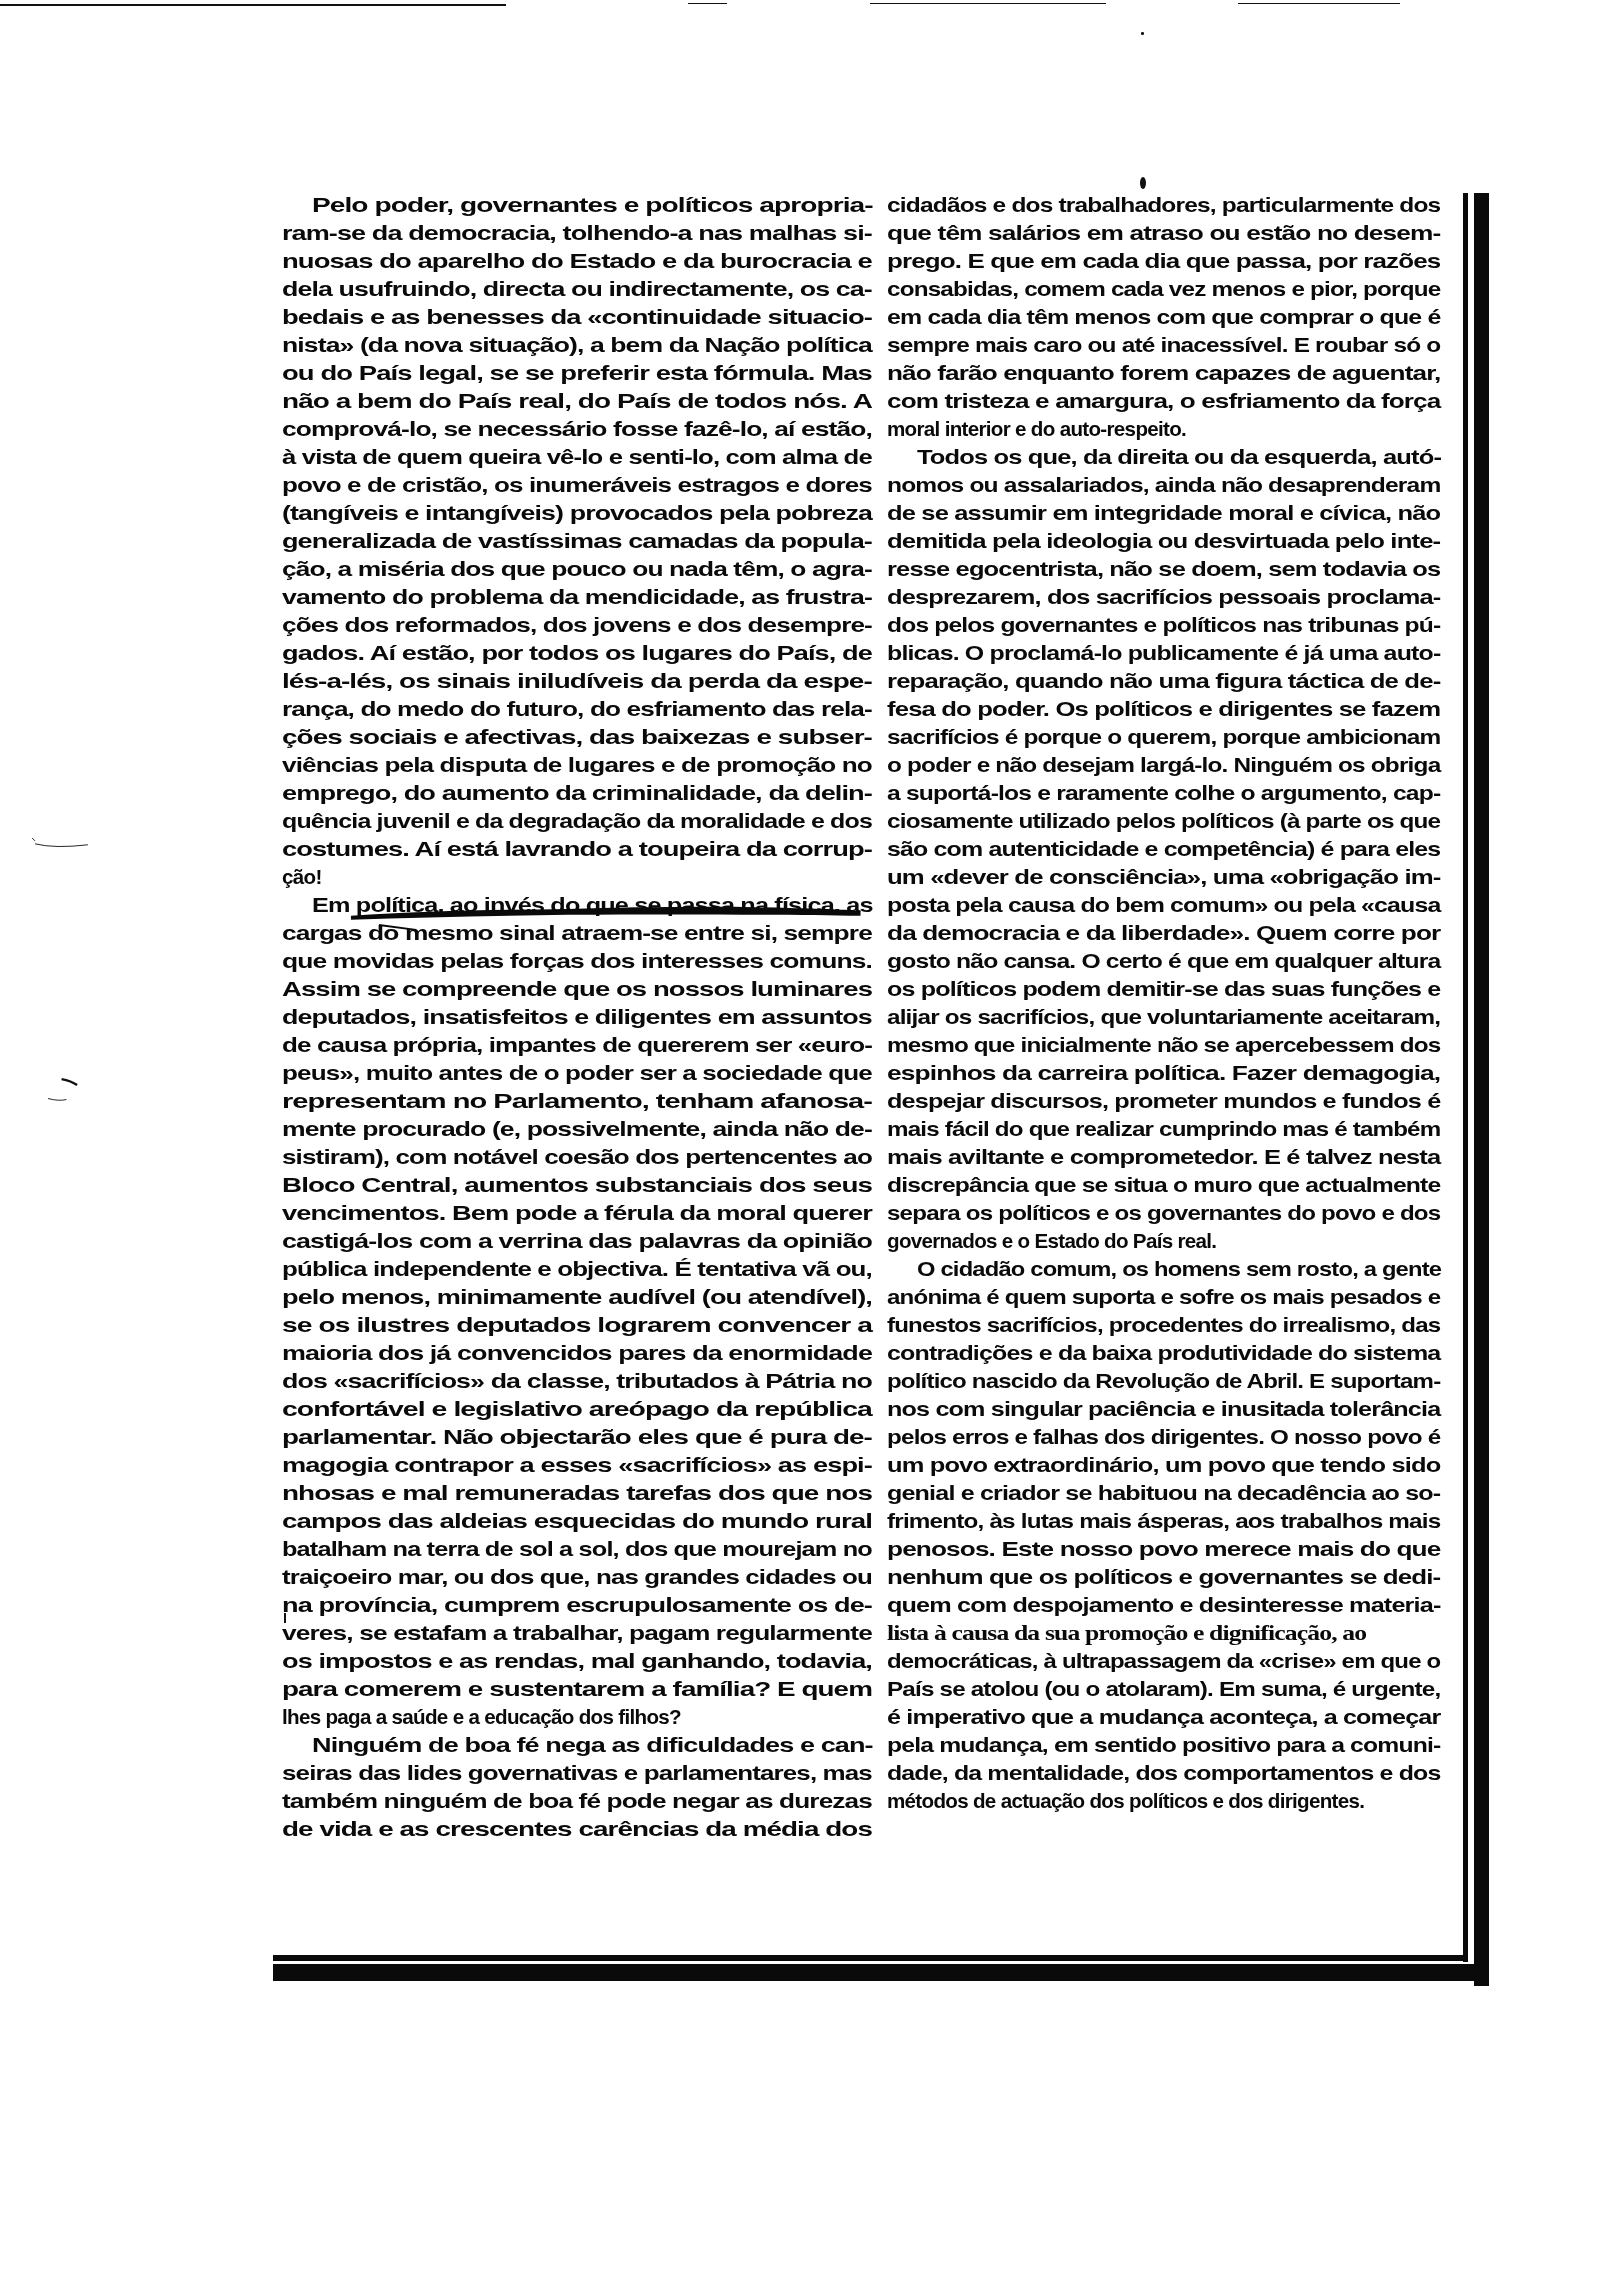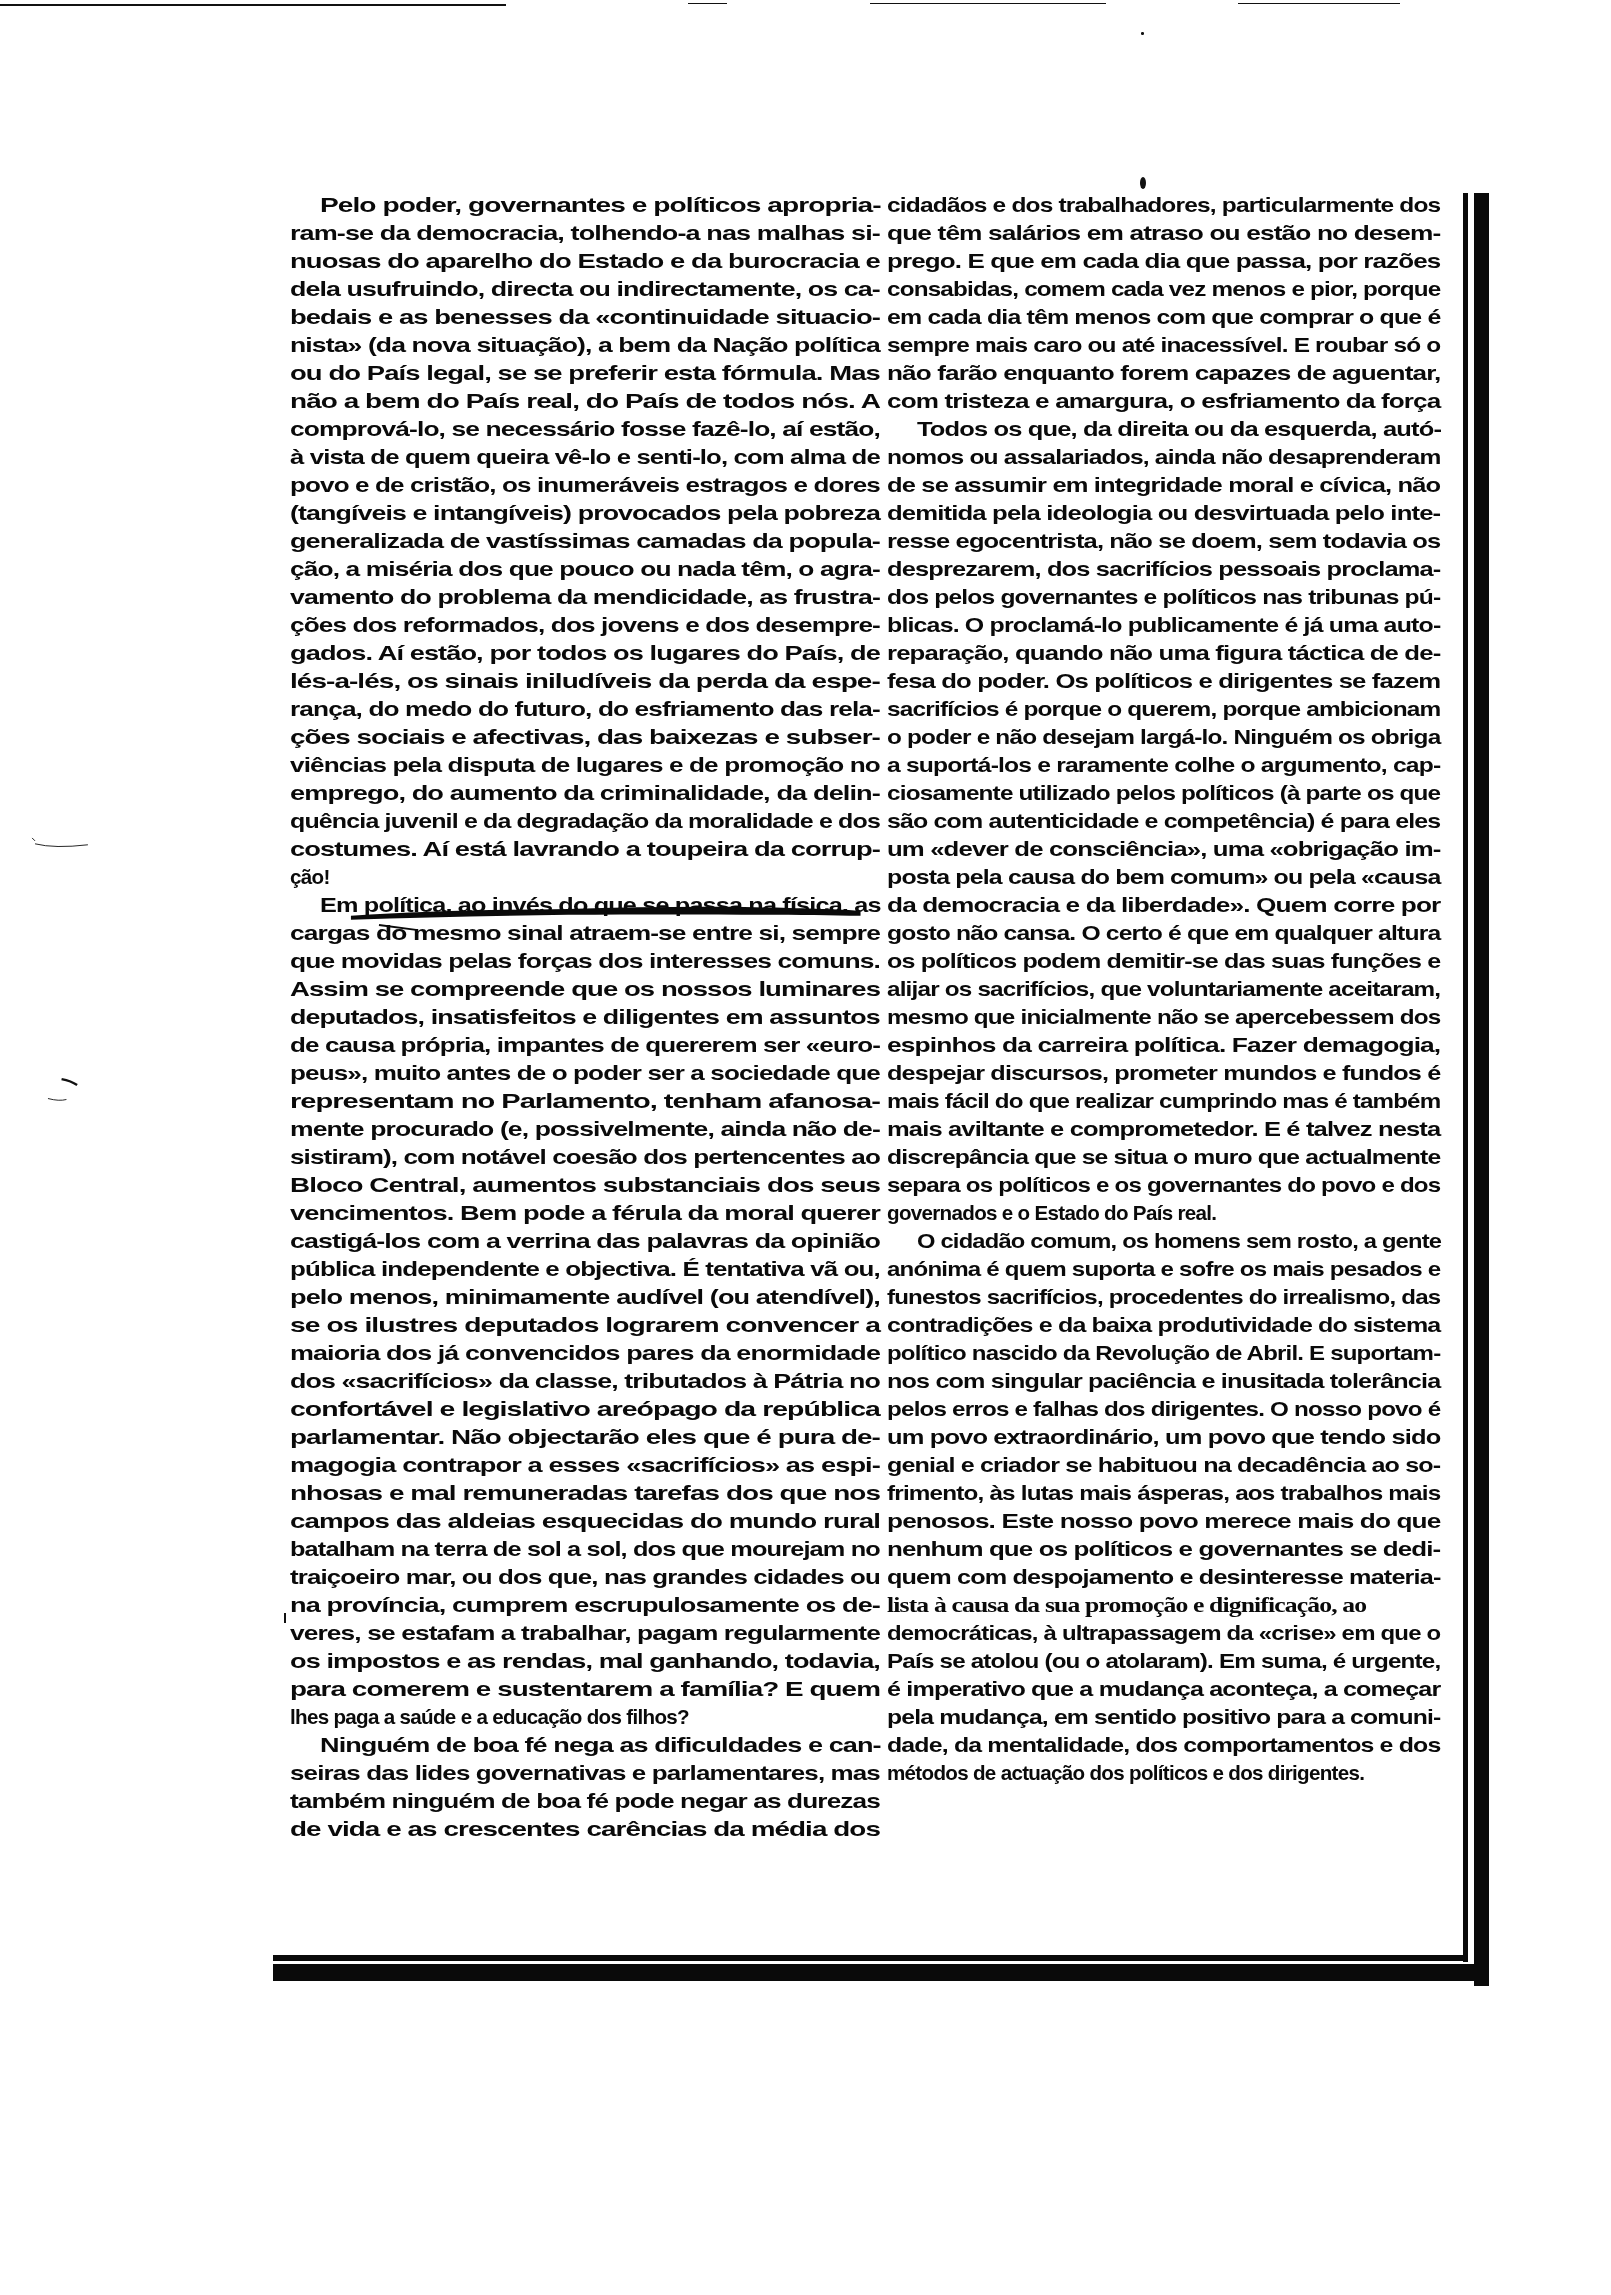--- a/index.html
+++ b/index.html
@@ -1,19 +1,19 @@
 <!DOCTYPE html>
 <html style="font-size:7.9px"><head>
 <meta charset="utf-8">
 <style>
   html, body { margin:0; padding:0; background:#ffffff; }
   body { width:1612px; height:2295px; position:relative; overflow:hidden; font-family:"Liberation Sans", sans-serif; color:#0a0a0a; }
   .scan-edge { position:absolute; top:2.9px; height:2.5px; background:#111; }
   .column { position:absolute; top:191px; font-family:"Liberation Sans", sans-serif; font-weight:bold; font-size:21px; line-height:28px; text-align:justify; letter-spacing:-0.7px; transform-origin:0 0; }
-  #col-left { left:290px; width:595px; }
+  #col-left { left:282px; width:595px; }
   #col-right { left:887px; width:558px; }
   .line { display:block; white-space:nowrap; text-align:justify; text-align-last:justify; }
   .line.last { text-align-last:left; }
   .line.ind { padding-left:29.5px; }
   .rule-v-thin { position:absolute; left:1463px; top:193px; width:4.9px; height:1769px; background:#0a0a0a; }
   .rule-v-thick { position:absolute; left:1474px; top:193px; width:14.7px; height:1793px; background:#0a0a0a; }
   .rule-h-thin { position:absolute; left:273px; top:1955px; width:1194px; height:5.9px; background:#0a0a0a; }
   .rule-h-thick { position:absolute; left:273px; top:1964px; width:1216px; height:16.7px; background:#0a0a0a; }
   .underline-stroke { position:absolute; left:347px; top:905px; width:516px; height:14.7px; }
   .margin-mark { position:absolute; }
@@ -94,20 +94,21 @@
     </div>
   <div id="col-right" class="column">
       <span class="line" style="display: block;"><span style="display: inline-block; white-space: nowrap; transform-origin: 0px 0px; transform: scaleX(1.1662);">cidadãos e dos trabalhadores, particularmente dos</span></span>
       <span class="line" style="display: block;"><span style="display: inline-block; white-space: nowrap; transform-origin: 0px 0px; transform: scaleX(1.2511);">que têm salários em atraso ou estão no desem-</span></span>
       <span class="line" style="display: block;"><span style="display: inline-block; white-space: nowrap; transform-origin: 0px 0px; transform: scaleX(1.2367);">prego. E que em cada dia que passa, por razões</span></span>
       <span class="line" style="display: block;"><span style="display: inline-block; white-space: nowrap; transform-origin: 0px 0px; transform: scaleX(1.1543);">consabidas, comem cada vez menos e pior, porque</span></span>
       <span class="line" style="display: block;"><span style="display: inline-block; white-space: nowrap; transform-origin: 0px 0px; transform: scaleX(1.1855);">em cada dia têm menos com que comprar o que é</span></span>
       <span class="line" style="display: block;"><span style="display: inline-block; white-space: nowrap; transform-origin: 0px 0px; transform: scaleX(1.162);">sempre mais caro ou até inacessível. E roubar só o</span></span>
       <span class="line" style="display: block;"><span style="display: inline-block; white-space: nowrap; transform-origin: 0px 0px; transform: scaleX(1.2446);">não farão enquanto forem capazes de aguentar,</span></span>
       <span class="line" style="display: block;"><span style="display: inline-block; white-space: nowrap; transform-origin: 0px 0px; transform: scaleX(1.2418);">com tristeza e amargura, o esfriamento da força</span></span>
+      <span class="line last" style="display: block;"><span style="display: inline-block; white-space: nowrap; transform-origin: 0px 0px; transform: scaleX(0.98);">moral interior e do auto-respeito.</span></span>
       <span class="line ind" style="display: block;"><span style="display: inline-block; white-space: nowrap; transform-origin: 0px 0px; transform: scaleX(1.2137);">Todos os que, da direita ou da esquerda, autó-</span></span>
       <span class="line" style="display: block;"><span style="display: inline-block; white-space: nowrap; transform-origin: 0px 0px; transform: scaleX(1.1697);">nomos ou assalariados, ainda não desaprenderam</span></span>
       <span class="line" style="display: block;"><span style="display: inline-block; white-space: nowrap; transform-origin: 0px 0px; transform: scaleX(1.215);">de se assumir em integridade moral e cívica, não</span></span>
       <span class="line" style="display: block;"><span style="display: inline-block; white-space: nowrap; transform-origin: 0px 0px; transform: scaleX(1.2234);">demitida pela ideologia ou desvirtuada pelo inte-</span></span>
       <span class="line" style="display: block;"><span style="display: inline-block; white-space: nowrap; transform-origin: 0px 0px; transform: scaleX(1.2132);">resse egocentrista, não se doem, sem todavia os</span></span>
       <span class="line" style="display: block;"><span style="display: inline-block; white-space: nowrap; transform-origin: 0px 0px; transform: scaleX(1.21);">desprezarem, dos sacrifícios pessoais proclama-</span></span>
       <span class="line" style="display: block;"><span style="display: inline-block; white-space: nowrap; transform-origin: 0px 0px; transform: scaleX(1.1709);">dos pelos governantes e políticos nas tribunas pú-</span></span>
       <span class="line" style="display: block;"><span style="display: inline-block; white-space: nowrap; transform-origin: 0px 0px; transform: scaleX(1.1866);">blicas. O proclamá-lo publicamente é já uma auto-</span></span>
       <span class="line" style="display: block;"><span style="display: inline-block; white-space: nowrap; transform-origin: 0px 0px; transform: scaleX(1.2259);">reparação, quando não uma figura táctica de de-</span></span>
       <span class="line" style="display: block;"><span style="display: inline-block; white-space: nowrap; transform-origin: 0px 0px; transform: scaleX(1.2232);">fesa do poder. Os políticos e dirigentes se fazem</span></span>

